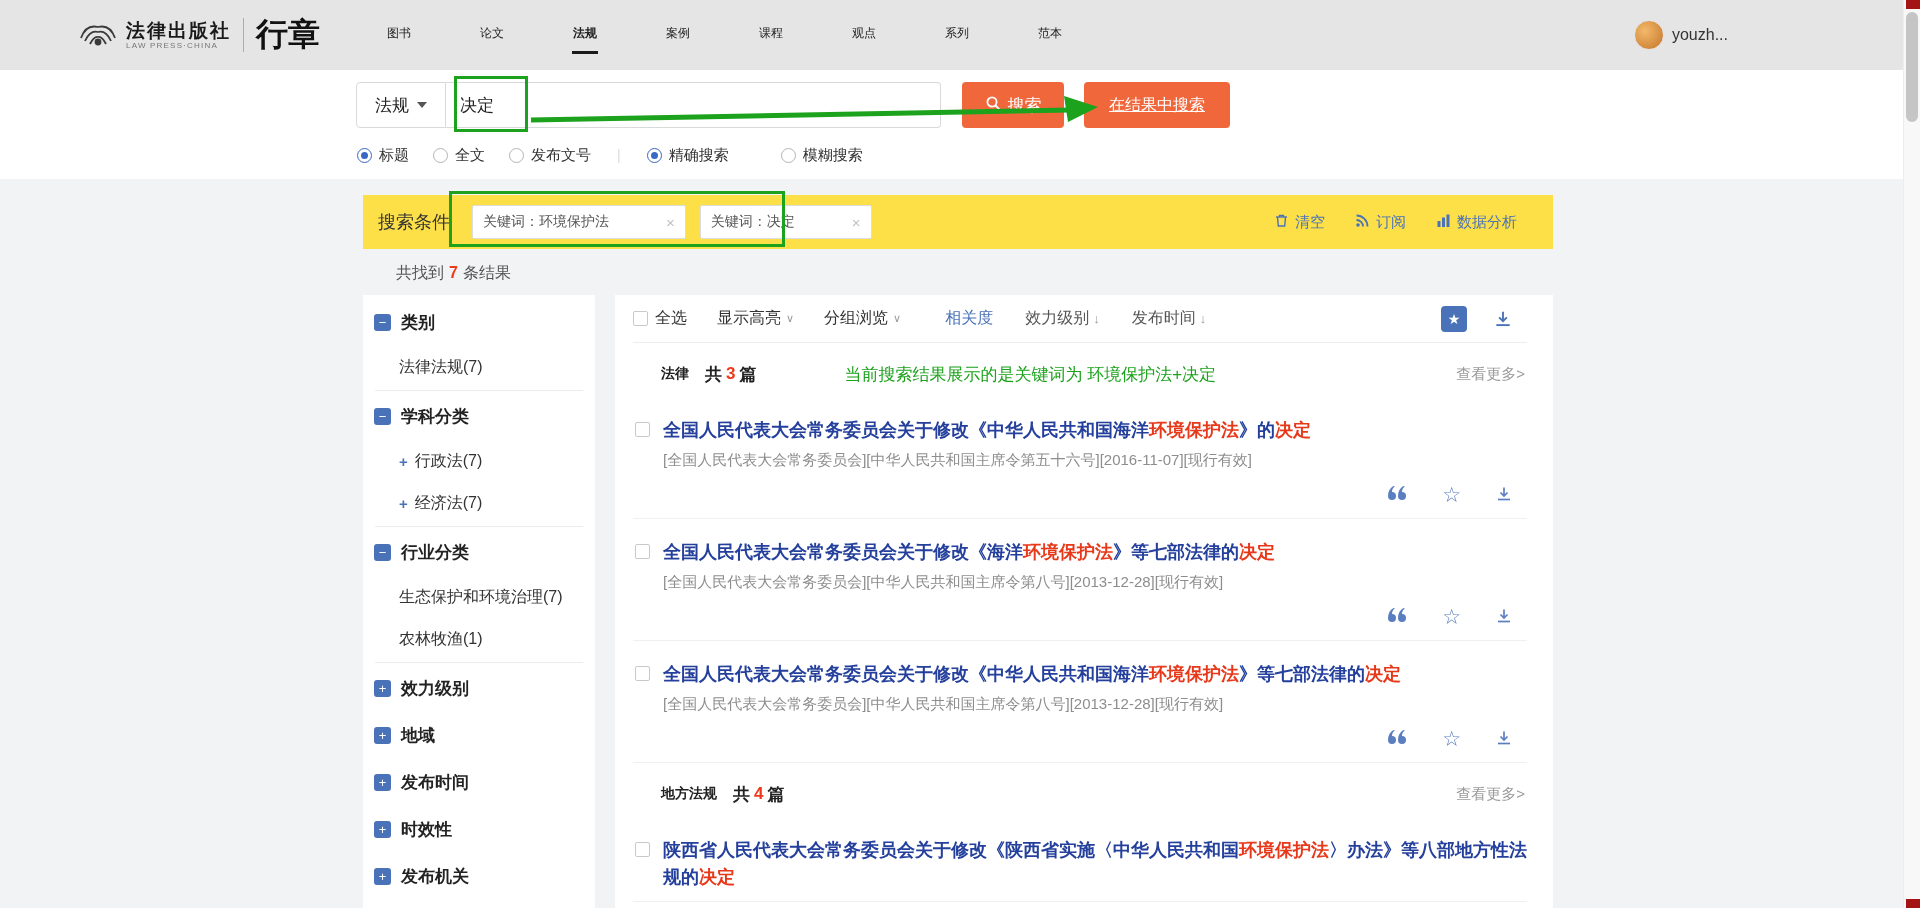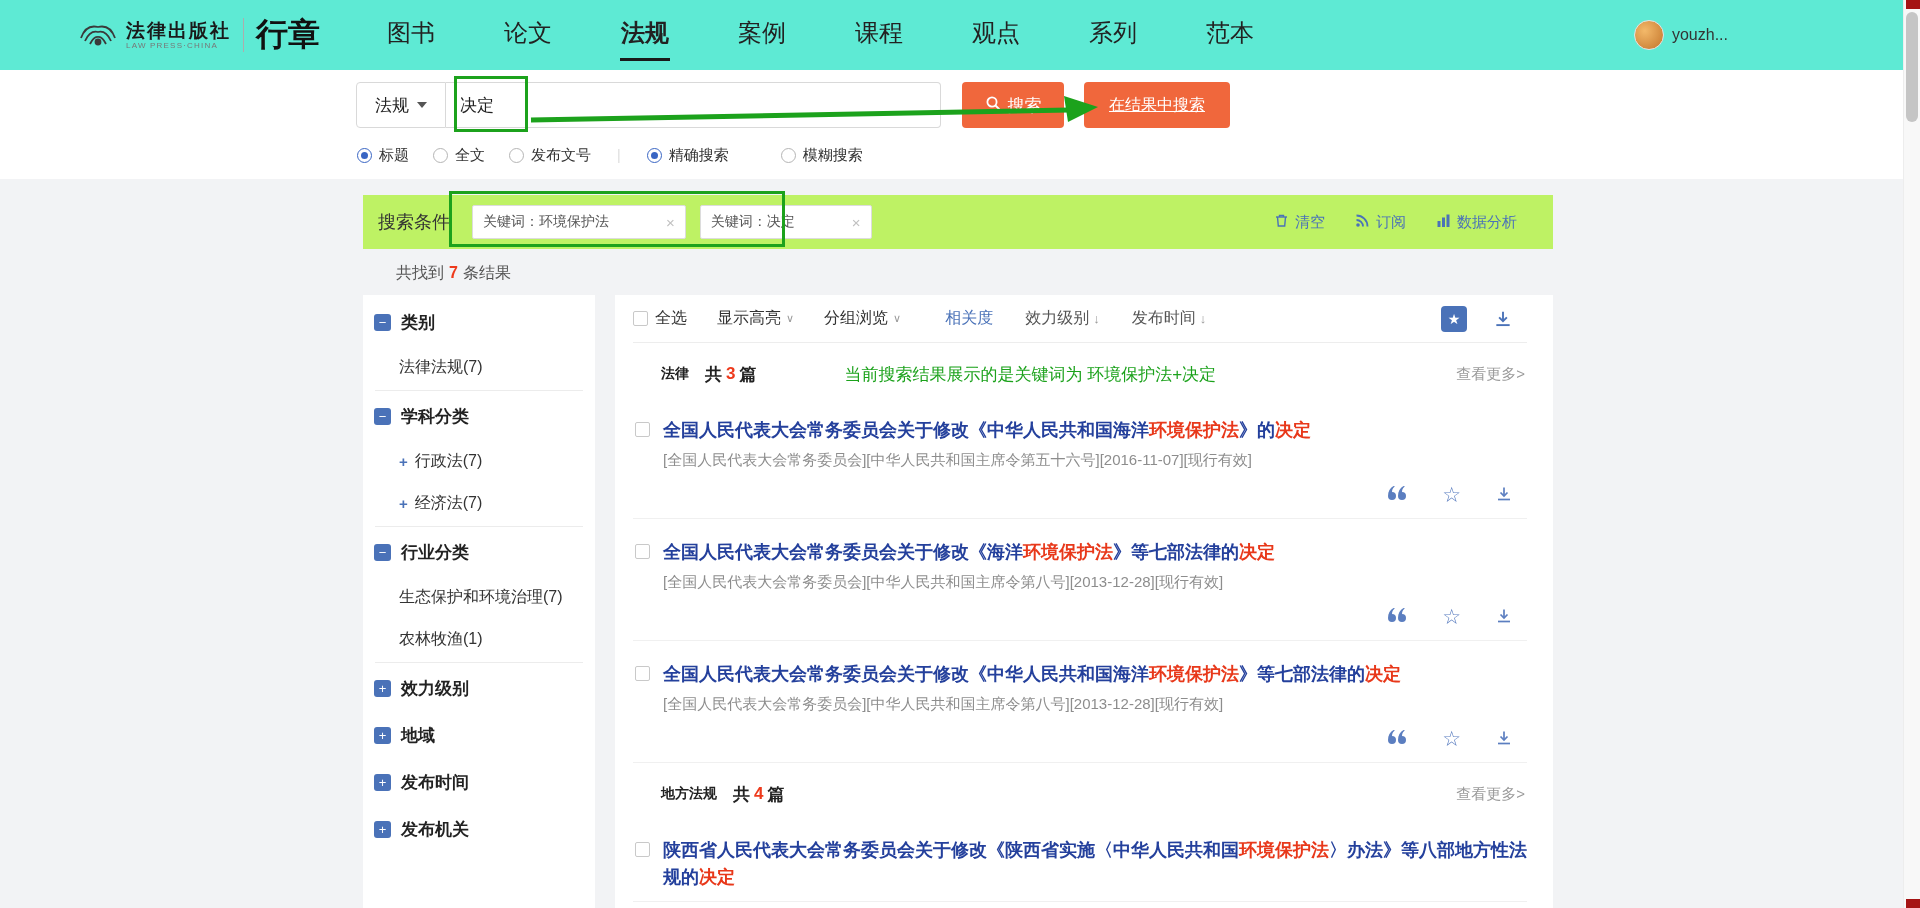--- a/index.html
+++ b/index.html
@@ -1,27 +1,27 @@
 <!DOCTYPE html>
 <html><head>
 <meta charset="utf-8">
 <style>
   html,body{margin:0;padding:0;}
   body{width:1920px;height:908px;overflow:hidden;position:relative;background:#fff;
        font-family:"Liberation Sans","DejaVu Sans",sans-serif;color:#333;}
   
-  .topbar{height:70px;display:flex;align-items:center;padding-left:78px;background:#5eead4;}
+  .topbar{height:70px;display:flex;align-items:center;padding-left:78px;background:#e5e5e5;}
   .brand{display:flex;align-items:center;}
   .brand-text{margin-left:8px;}
   .brand-cn{font-size:19px;font-weight:bold;color:#1a1a1a;letter-spacing:2px;line-height:21px;}
   .brand-en{font-size:8px;color:#777;letter-spacing:1.2px;line-height:10px;}
   .brand-sep{width:1px;height:34px;background:#adadad;margin:0 12px;}
   .brand-product{font-family:"Liberation Serif","DejaVu Serif",serif;font-size:32px;font-weight:bold;color:#111;}
   .nav{display:flex;margin-left:66px;gap:67px;align-items:center;height:100%;}
-  .nav-item{font-size:24px;color:#222;cursor:pointer;padding:8px 1px 9px;border-bottom:3px solid transparent;}
+  .nav-item{font-size:12px;color:#222;cursor:pointer;padding:8px 1px 9px;border-bottom:3px solid transparent;}
   .nav-item[data-active="true"]{font-weight:bold;border-bottom-color:#1a1a1a;}
   .user{margin-left:auto;margin-right:192px;display:flex;align-items:center;gap:8px;}
   .avatar{width:28px;height:28px;border-radius:50%;background:radial-gradient(circle at 35% 35%,#f3b96a,#c3742a);border:1px solid #e4e4e4;}
   .user-name{font-size:16px;color:#333;}
   
   .search-area{padding:12px 0 14px 356px;background:#fff;}
   .search-row{display:flex;align-items:stretch;height:46px;}
   .scope-select{width:90px;border:1px solid #d9d9d9;border-radius:4px 0 0 4px;display:flex;align-items:center;justify-content:center;gap:8px;font-size:17px;color:#222;background:#fff;cursor:pointer;box-sizing:border-box;}
   .caret-down{width:0;height:0;border-left:5px solid transparent;border-right:5px solid transparent;border-top:6px solid #555;}
   .search-input{width:495px;border:1px solid #d9d9d9;border-left:none;border-radius:0 4px 4px 0;font-size:17px;padding:0 14px;outline:none;color:#222;font-family:inherit;box-sizing:border-box;}
@@ -32,21 +32,21 @@
   .radio{width:15px;height:15px;border-radius:50%;border:1px solid #b5b5b5;background:#fff;position:relative;box-sizing:border-box;cursor:pointer;flex:none;}
   .radio[data-checked="true"]{border-color:#3a66c4;}
   .radio[data-checked="true"]::after{content:"";position:absolute;left:3px;top:3px;width:7px;height:7px;border-radius:50%;background:#3a66c4;}
   .radio-label{font-size:15px;color:#333;margin:0 24px 0 7px;cursor:pointer;}
   .radio-label.wide{margin-right:52px;}
   .vdiv{color:#ddd;margin:0 26px 0 2px;font-size:14px;}
   .vdiv::before{content:"|";}
   
   .content-bg{background:#f2f3f5;height:729px;padding-top:16px;box-sizing:border-box;overflow:hidden;}
   .container{margin-left:363px;width:1190px;}
-  .conditions-bar{background:#bef264;height:54px;display:flex;align-items:center;padding:0 36px 0 15px;box-sizing:border-box;}
+  .conditions-bar{background:#fde047;height:54px;display:flex;align-items:center;padding:0 36px 0 15px;box-sizing:border-box;}
   .cond-label{font-size:18px;color:#333;margin-right:8px;flex:none;}
   .cond-tag{height:32px;border:1px solid #dcdcdc;border-radius:2px;display:flex;align-items:center;padding:0 10px;font-size:14px;color:#555;margin-left:14px;background:#fff;gap:48px;}
   .tag-close{margin-left:9px;color:#c0c0c0;font-size:15px;cursor:pointer;line-height:1;}
   .tag-close::before{content:"×";}
   .cond-actions{margin-left:auto;display:flex;gap:30px;}
   .cond-action{display:flex;align-items:center;gap:6px;font-size:15px;color:#4a72b8;cursor:pointer;}
   .result-count{margin:14px 0 12px 33px;font-size:16px;color:#555;display:flex;align-items:center;height:20px;}
   .count-num{color:#ee3a1c;margin:0 5px;font-weight:bold;}
   
   .content-row{display:flex;gap:20px;align-items:flex-start;}
@@ -268,20 +268,24 @@
         <div class="f-header">
           <span class="box-icon" data-state="collapsed"></span>
           <span>地域</span>
         </div>
         <div class="f-header">
           <span class="box-icon" data-state="collapsed"></span>
           <span>发布时间</span>
         </div>
         <div class="f-header">
           <span class="box-icon" data-state="collapsed"></span>
+          <span>时效性</span>
+        </div>
+        <div class="f-header">
+          <span class="box-icon" data-state="collapsed"></span>
           <span>发布机关</span>
         </div>
       </aside>
 
       <main class="results">
         <div class="toolbar">
           <span class="checkbox"></span>
           <span class="tb-sel-label">全选</span>
           <span class="tb-opt">
             <span>显示高亮</span>

